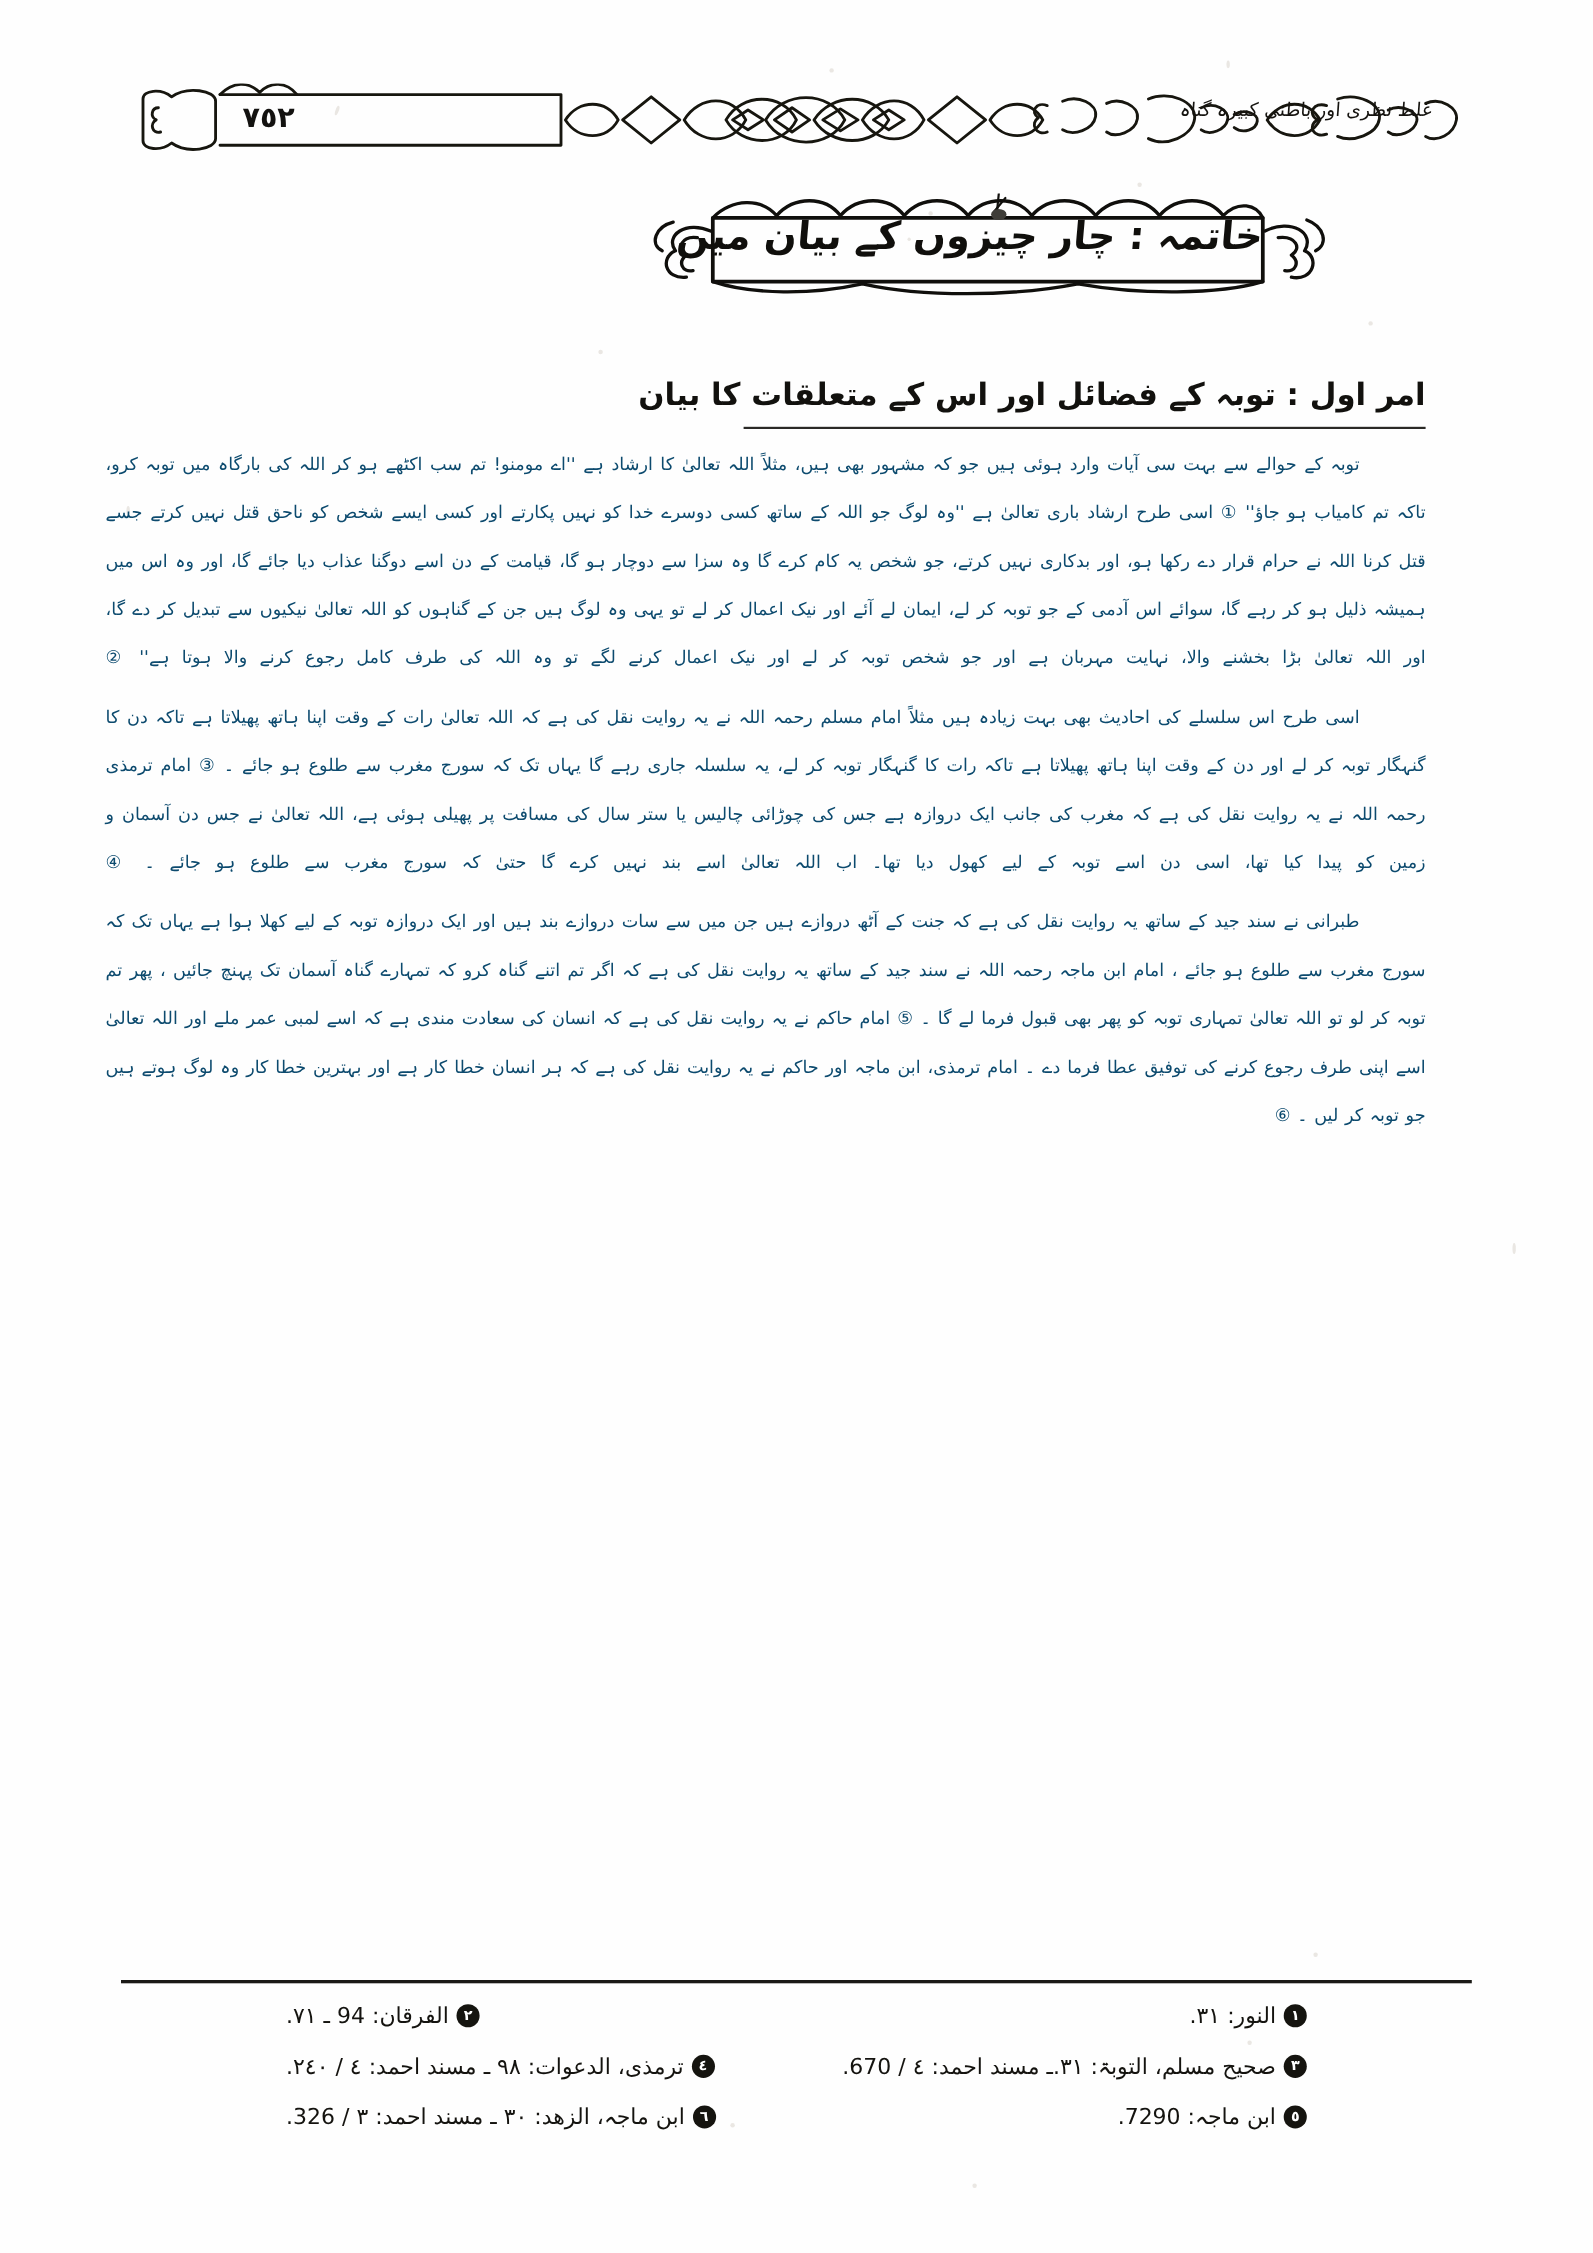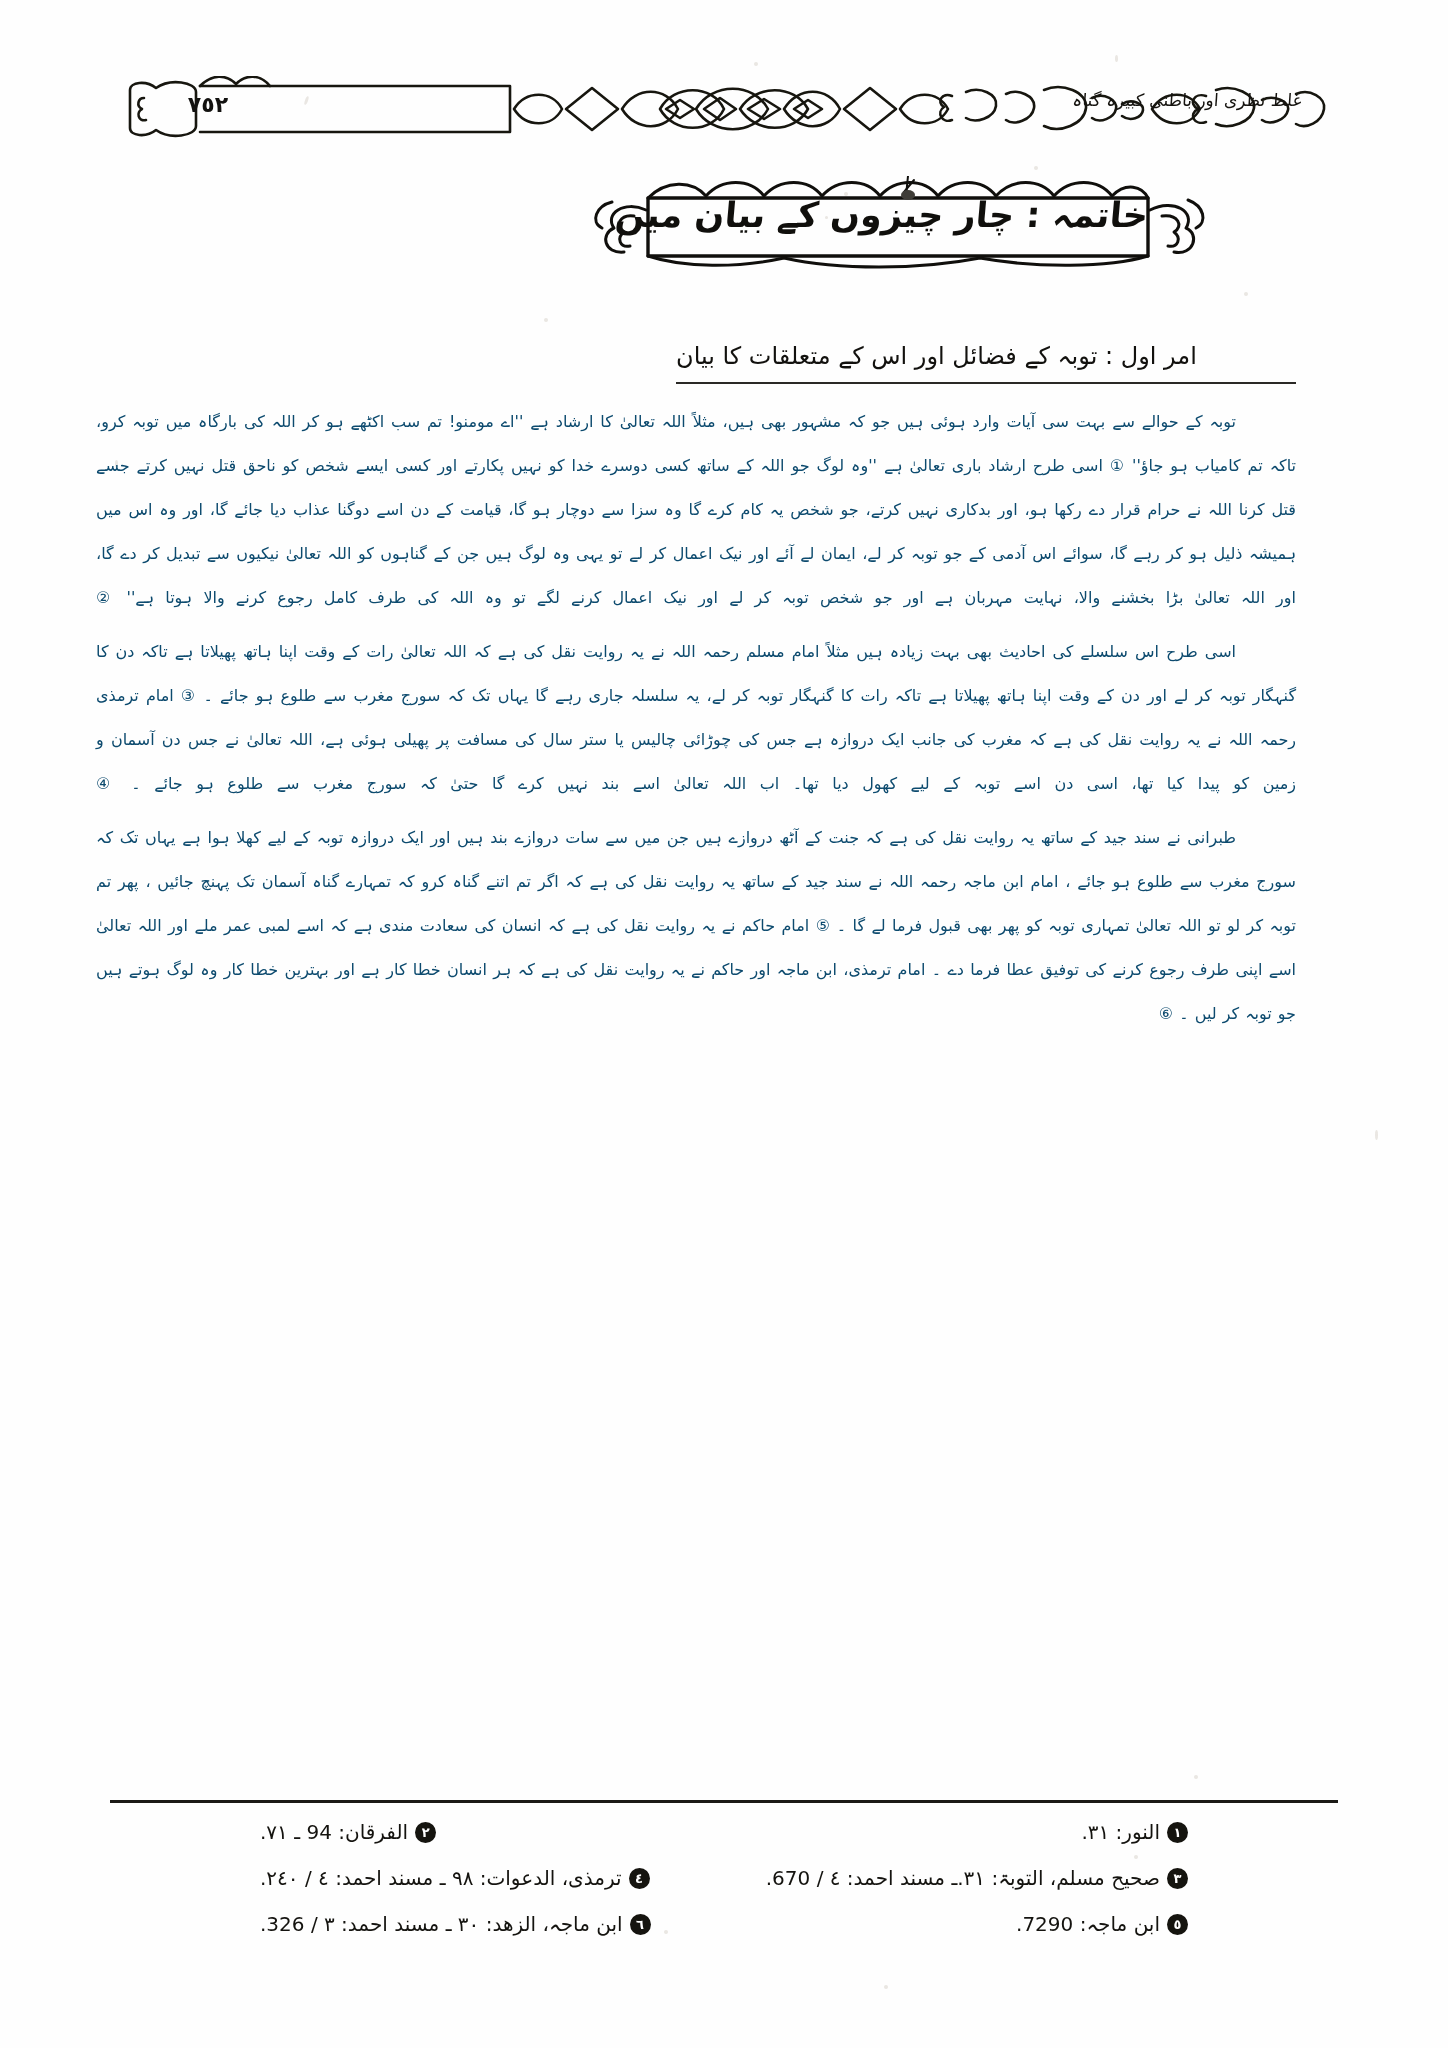--- a/index.html
+++ b/index.html
@@ -58,22 +58,22 @@
     color: #15130f;
     letter-spacing: -0.2px;
     transform: skewX(-4deg);
     white-space: nowrap;
   }
   .page-num {
     position: absolute;
     top: 16px;
     left: 48px;
     width: 120px;
-    text-align: center;
-    font-size: 22px;
+    text-align: right;
+    font-size: 26px;
     font-weight: 700;
     color: #131210;
     letter-spacing: 2px;
   }
 
   
   .title-wrap {
     position: absolute;
     top: 176px;
     right: 240px;
@@ -100,22 +100,22 @@
     transform: skewX(-5deg);
   }
 
   
   .section-head {
     position: absolute;
     top: 338px;
     right: 152px;
     width: 620px;
     text-align: left;
-    font-size: 24px;
-    font-weight: 400;
+    font-size: 28px;
+    font-weight: 700;
     color: #12110e;
     line-height: 1.5;
     padding-bottom: 8px;
     border-bottom: 2px solid #2a2926;
     white-space: nowrap;
   }
 
   
   .body {
     position: absolute;

